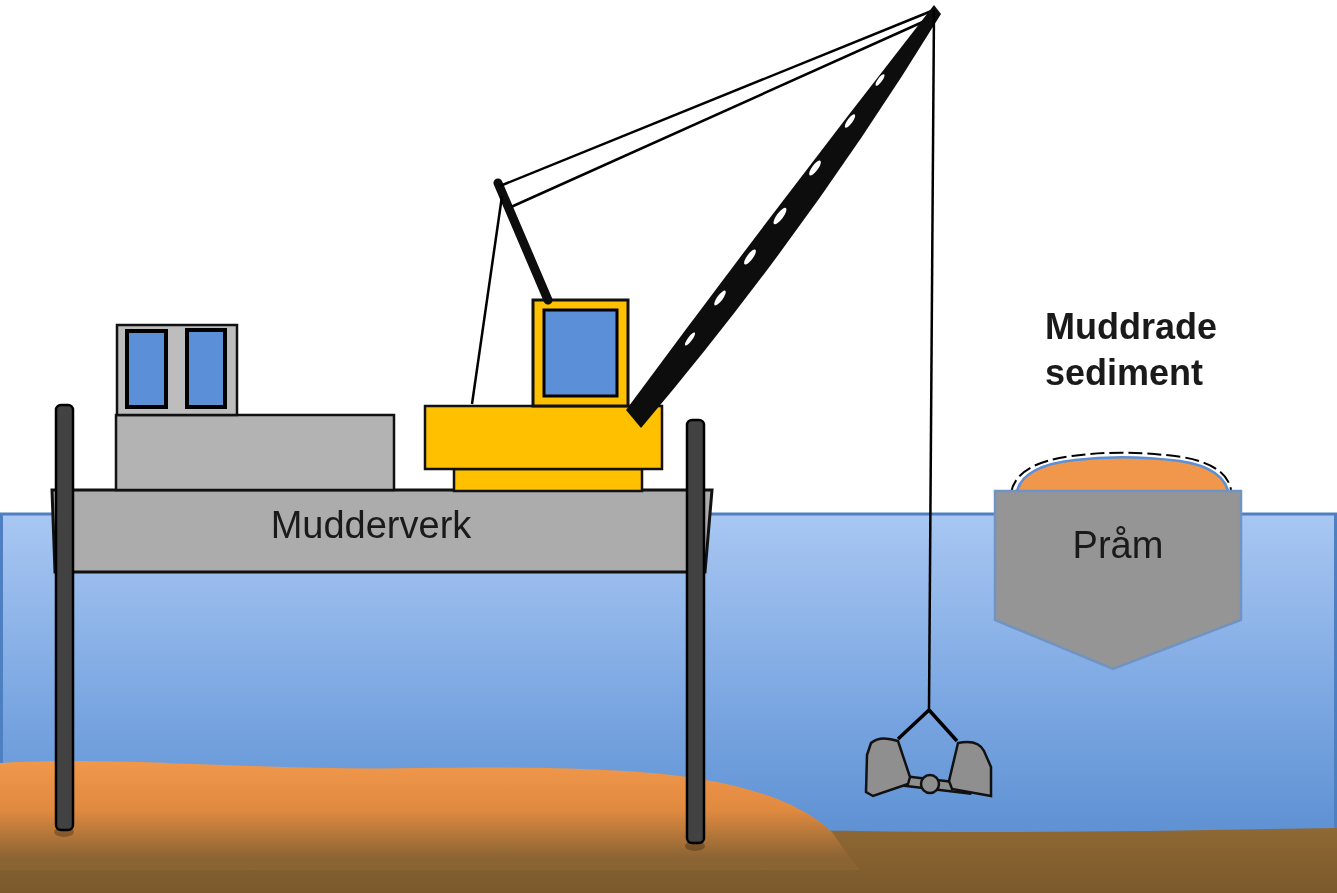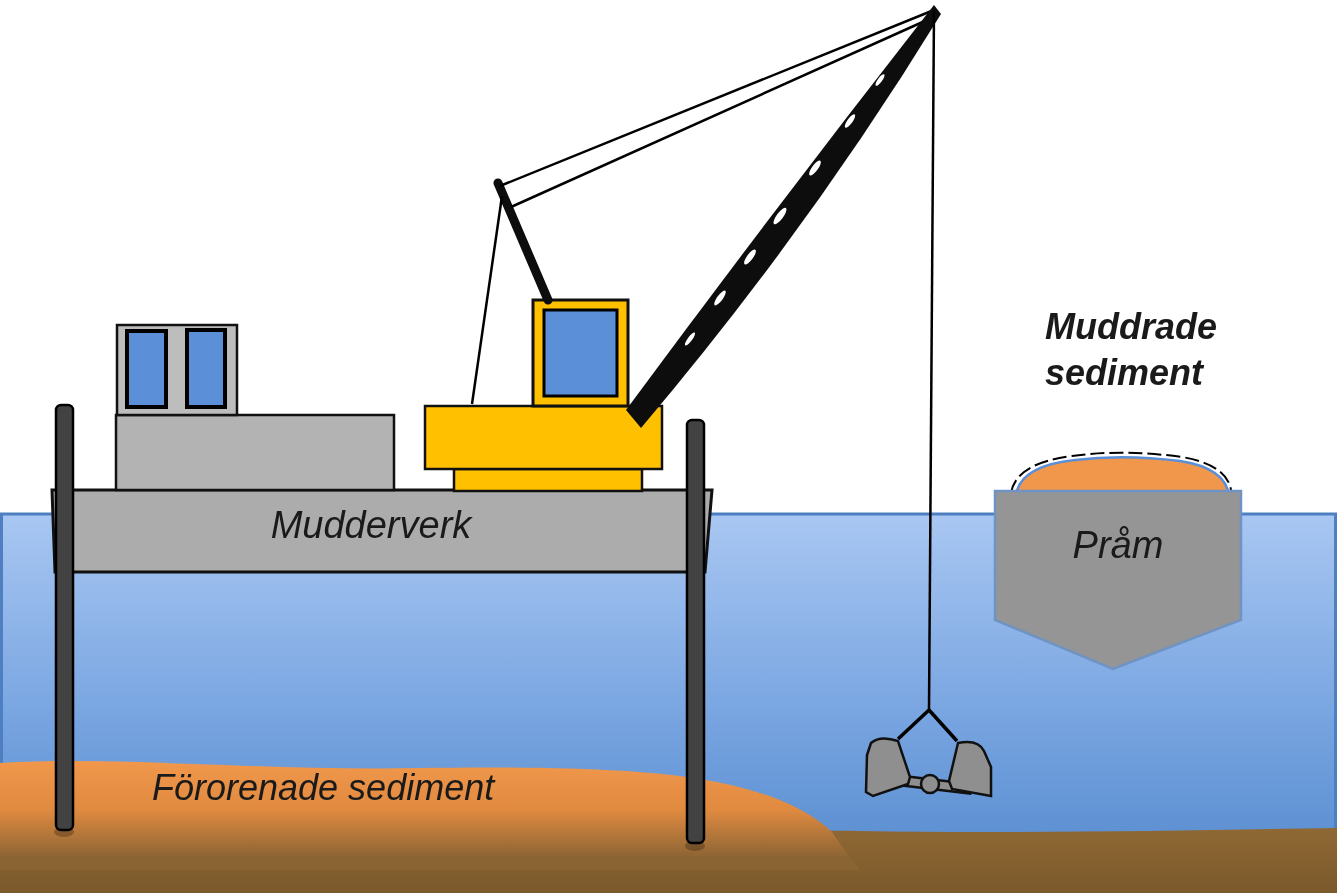--- a/index.html
+++ b/index.html
@@ -8,21 +8,20 @@
     width:1337px;height:893px;
     overflow:hidden;
     background:#ffffff;
     font-family:"Liberation Sans","DejaVu Sans",sans-serif;
   }
   #scene{position:absolute;left:0;top:0;}
   .label{
     position:absolute;
     color:#1a1a1a;
     white-space:pre;
-    font-style:italic;
   }
   .label-mudderverk{
     left:221px;top:506px;width:300px;
     font-size:38px;line-height:38px;text-align:center;
   }
   .label-pram{
     left:1018px;top:526px;width:200px;
     font-size:38px;line-height:38px;text-align:center;
   }
   .label-fororenade{
@@ -113,16 +112,15 @@
 
     <ellipse cx="64" cy="832" rx="10" ry="5" fill="rgba(0,0,0,0.25)"></ellipse>
     <ellipse cx="695" cy="846" rx="10" ry="5" fill="rgba(0,0,0,0.25)"></ellipse>
 
     <rect x="56" y="405" width="17" height="425" rx="5" stroke="#000000" stroke-width="2.5" fill="#424242"></rect>
     <rect x="687" y="420" width="17" height="423" rx="5" stroke="#000000" stroke-width="2.5" fill="#424242"></rect>
   </svg>
 
   <div class="label label-pram">Pråm</div>
   <div class="label label-mudderverk">Mudderverk</div>
-  <div class="label label-fororenade">Förorenade sediment</div>
   <div class="label label-muddrade">Muddrade sediment</div>
 
 </div>
 
 </body></html>

